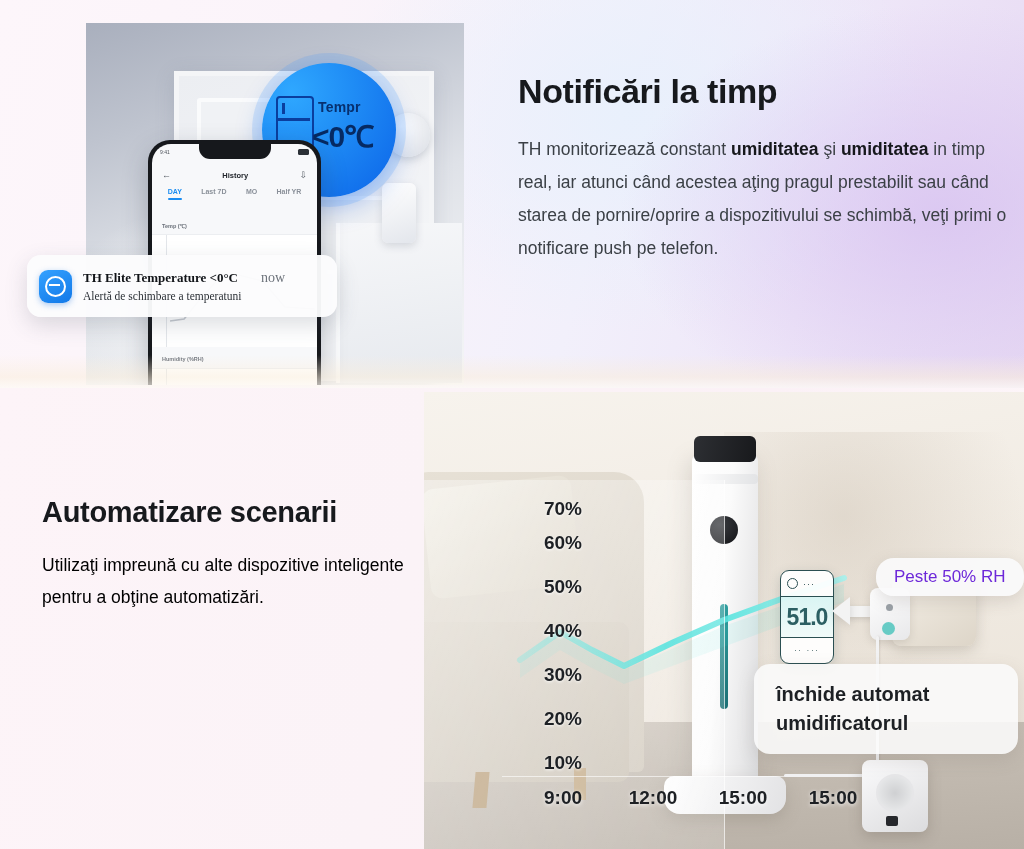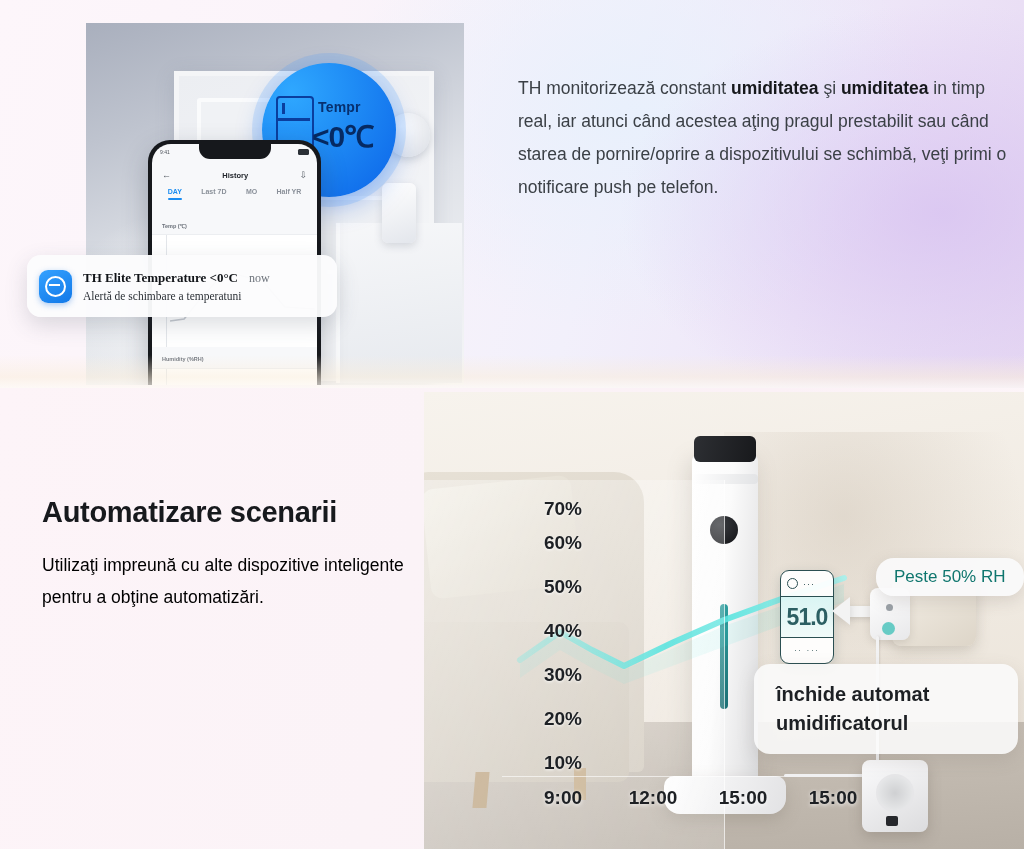--- a/index.html
+++ b/index.html
@@ -127,21 +127,21 @@
     display:flex;align-items:center;justify-content:center;
     box-shadow:0 2px 6px rgba(20,110,220,.35);
   }
   .notif-glyph{
     width:17px;height:17px;border-radius:50%;border:2px solid #ffffff;position:relative;
   }
   .notif-glyph:after{content:"";position:absolute;left:2px;top:6.5px;width:11px;height:2px;background:#fff;}
   .notif-body{margin-left:11px;flex:1;min-width:0;font-family:Liberation Serif, serif;}
   .notif-titlerow{display:flex;align-items:baseline;}
   .notif-title{font-size:13px;font-weight:700;color:#111418;white-space:nowrap;}
-  .notif-now{font-size:12px;color:#6e747c;margin-left:11px;}
+  .notif-now{font-size:14px;color:#6e747c;margin-left:23px;}
   .notif-sub{font-size:11.5px;color:#2b3036;margin-top:4px;white-space:nowrap;}
 
   
   .top-text{position:absolute;left:518px;top:72px;width:490px;}
   .h-title{
     font-size:34px;font-weight:800;color:#17191d;letter-spacing:-.4px;margin:0 0 22px 0;
   }
   .h-body{
     font-size:17.5px;line-height:33px;color:#3b4046;margin:0;
   }
@@ -276,21 +276,21 @@
   .arrow-head{
     position:absolute;left:408px;top:205px;width:0;height:0;
     border-top:14px solid transparent;border-bottom:14px solid transparent;border-right:18px solid #f3f3f3;
     filter:drop-shadow(0 2px 4px rgba(90,90,90,.2));
   }
 
   
   .pill-top{
     position:absolute;left:452px;top:166px;width:auto;padding:9px 18px;border-radius:18px;
     background:rgba(250,250,251,.93);box-shadow:0 5px 16px rgba(110,100,95,.18);
-    font-size:17px;font-weight:500;color:#0f766e;white-space:nowrap;
+    font-size:17px;font-weight:500;color:#6d28d9;white-space:nowrap;
   }
   .pill-bot{
     position:absolute;left:330px;top:272px;width:264px;padding:16px 22px;border-radius:16px;
     background:rgba(250,250,251,.88);box-shadow:0 6px 18px rgba(110,100,95,.16);
     font-size:20px;font-weight:600;color:#1d2024;line-height:29px;box-sizing:border-box;
   }
 </style>
 </head>
 <body>
 
@@ -363,20 +363,21 @@
           <span class="notif-title">TH Elite Temperature &lt;0°C</span>
           <span class="notif-now">now</span>
         </div>
         <div class="notif-sub">Alertă de schimbare a temperatuni</div>
       </div>
     </div>
 
     <div class="top-cream"></div>
 
     <div class="top-text">
+      <h1 class="h-title">Notificări la timp</h1>
       <p class="h-body">
         <span>TH monitorizează constant </span><b>umiditatea</b><span> şi </span><b>umiditatea</b><span> in timp real, iar atunci când acestea aţing pragul prestabilit sau când starea de pornire/oprire a dispozitivului se schimbă, veţi primi o notificare push pe telefon.</span>
       </p>
     </div>
   </div>
 
   <div class="panel-bot"></div>
 
   <div class="bot-text">
     <h2 class="h2-title">Automatizare scenarii</h2>

